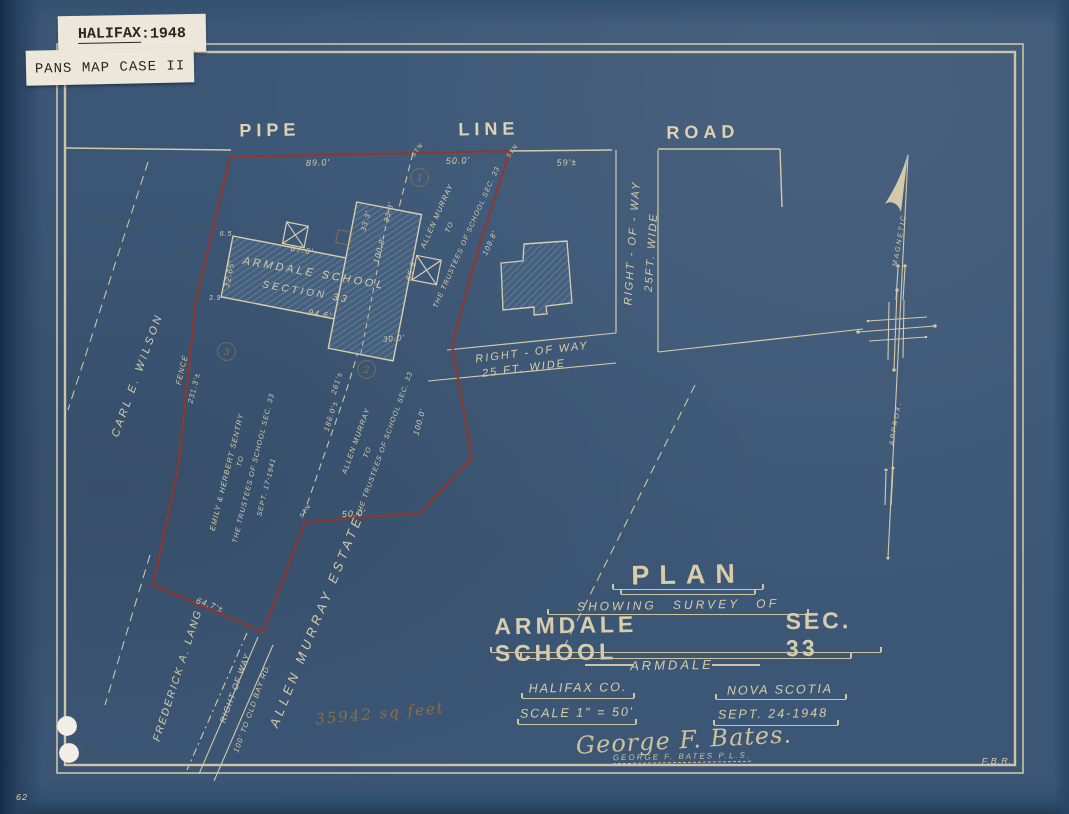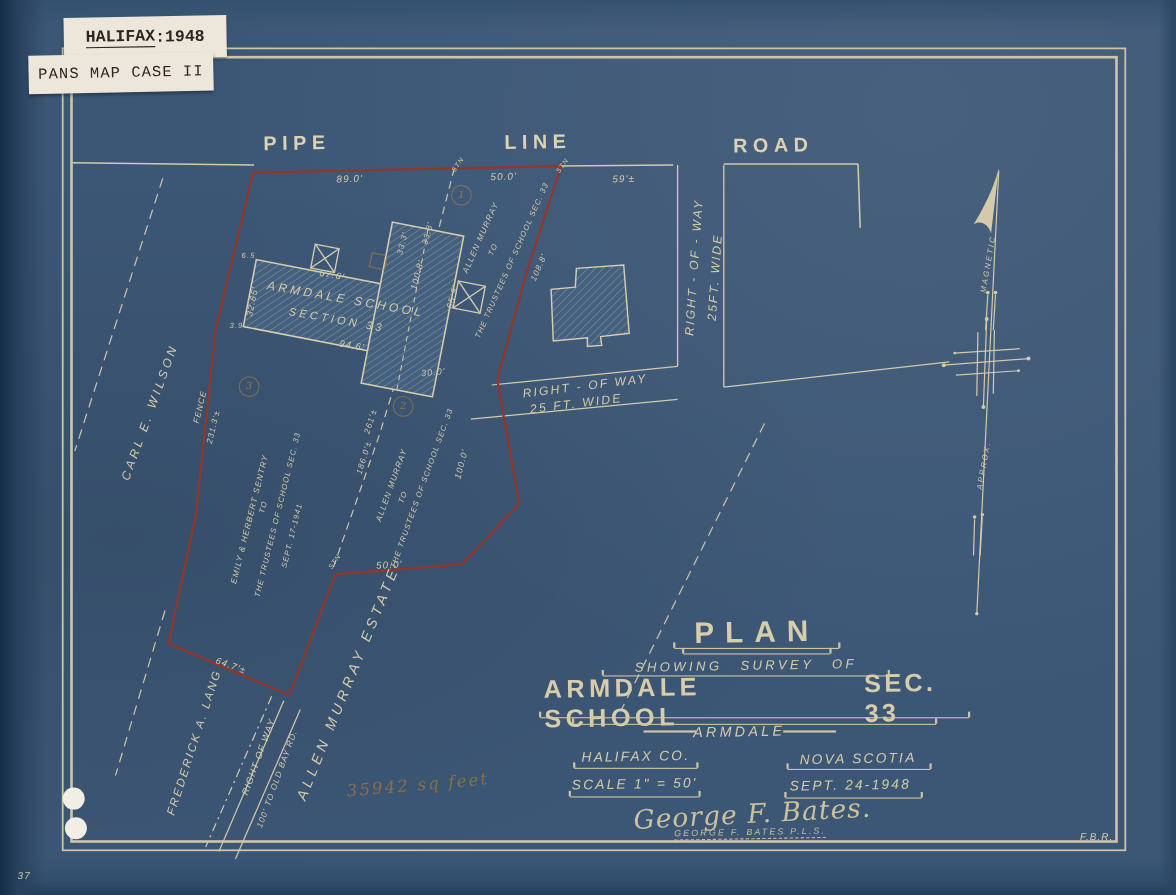--- a/index.html
+++ b/index.html
@@ -243,15 +243,15 @@
 
   <div class="lbl script" style="left:380px;top:714px;font-size:15px;color:rgba(160,117,56,.8);letter-spacing:2px;transform:translate(-50%,-50%) rotate(-5deg);">35942 sq feet</div>
 
   <div class="pencil" style="left:410px;top:168px;">1</div>
   <div class="pencil" style="left:357px;top:360px;">2</div>
   <div class="pencil" style="left:217px;top:342px;">3</div>
 
   <div class="lbl script" style="left:90px;top:750px;font-size:10px;color:#4a4f58;transform:translate(-50%,-50%);">52</div>
 
   <div class="lbl" style="left:997px;top:761px;font-size:9px;letter-spacing:1px;transform:translate(-50%,-50%);">F.B.R.</div>
-  <div class="lbl" style="left:22px;top:797px;font-size:9px;transform:translate(-50%,-50%);">37</div>
+  <div class="lbl" style="left:22px;top:797px;font-size:9px;transform:translate(-50%,-50%);">62</div>
 
 </div>
 
 </body></html>

